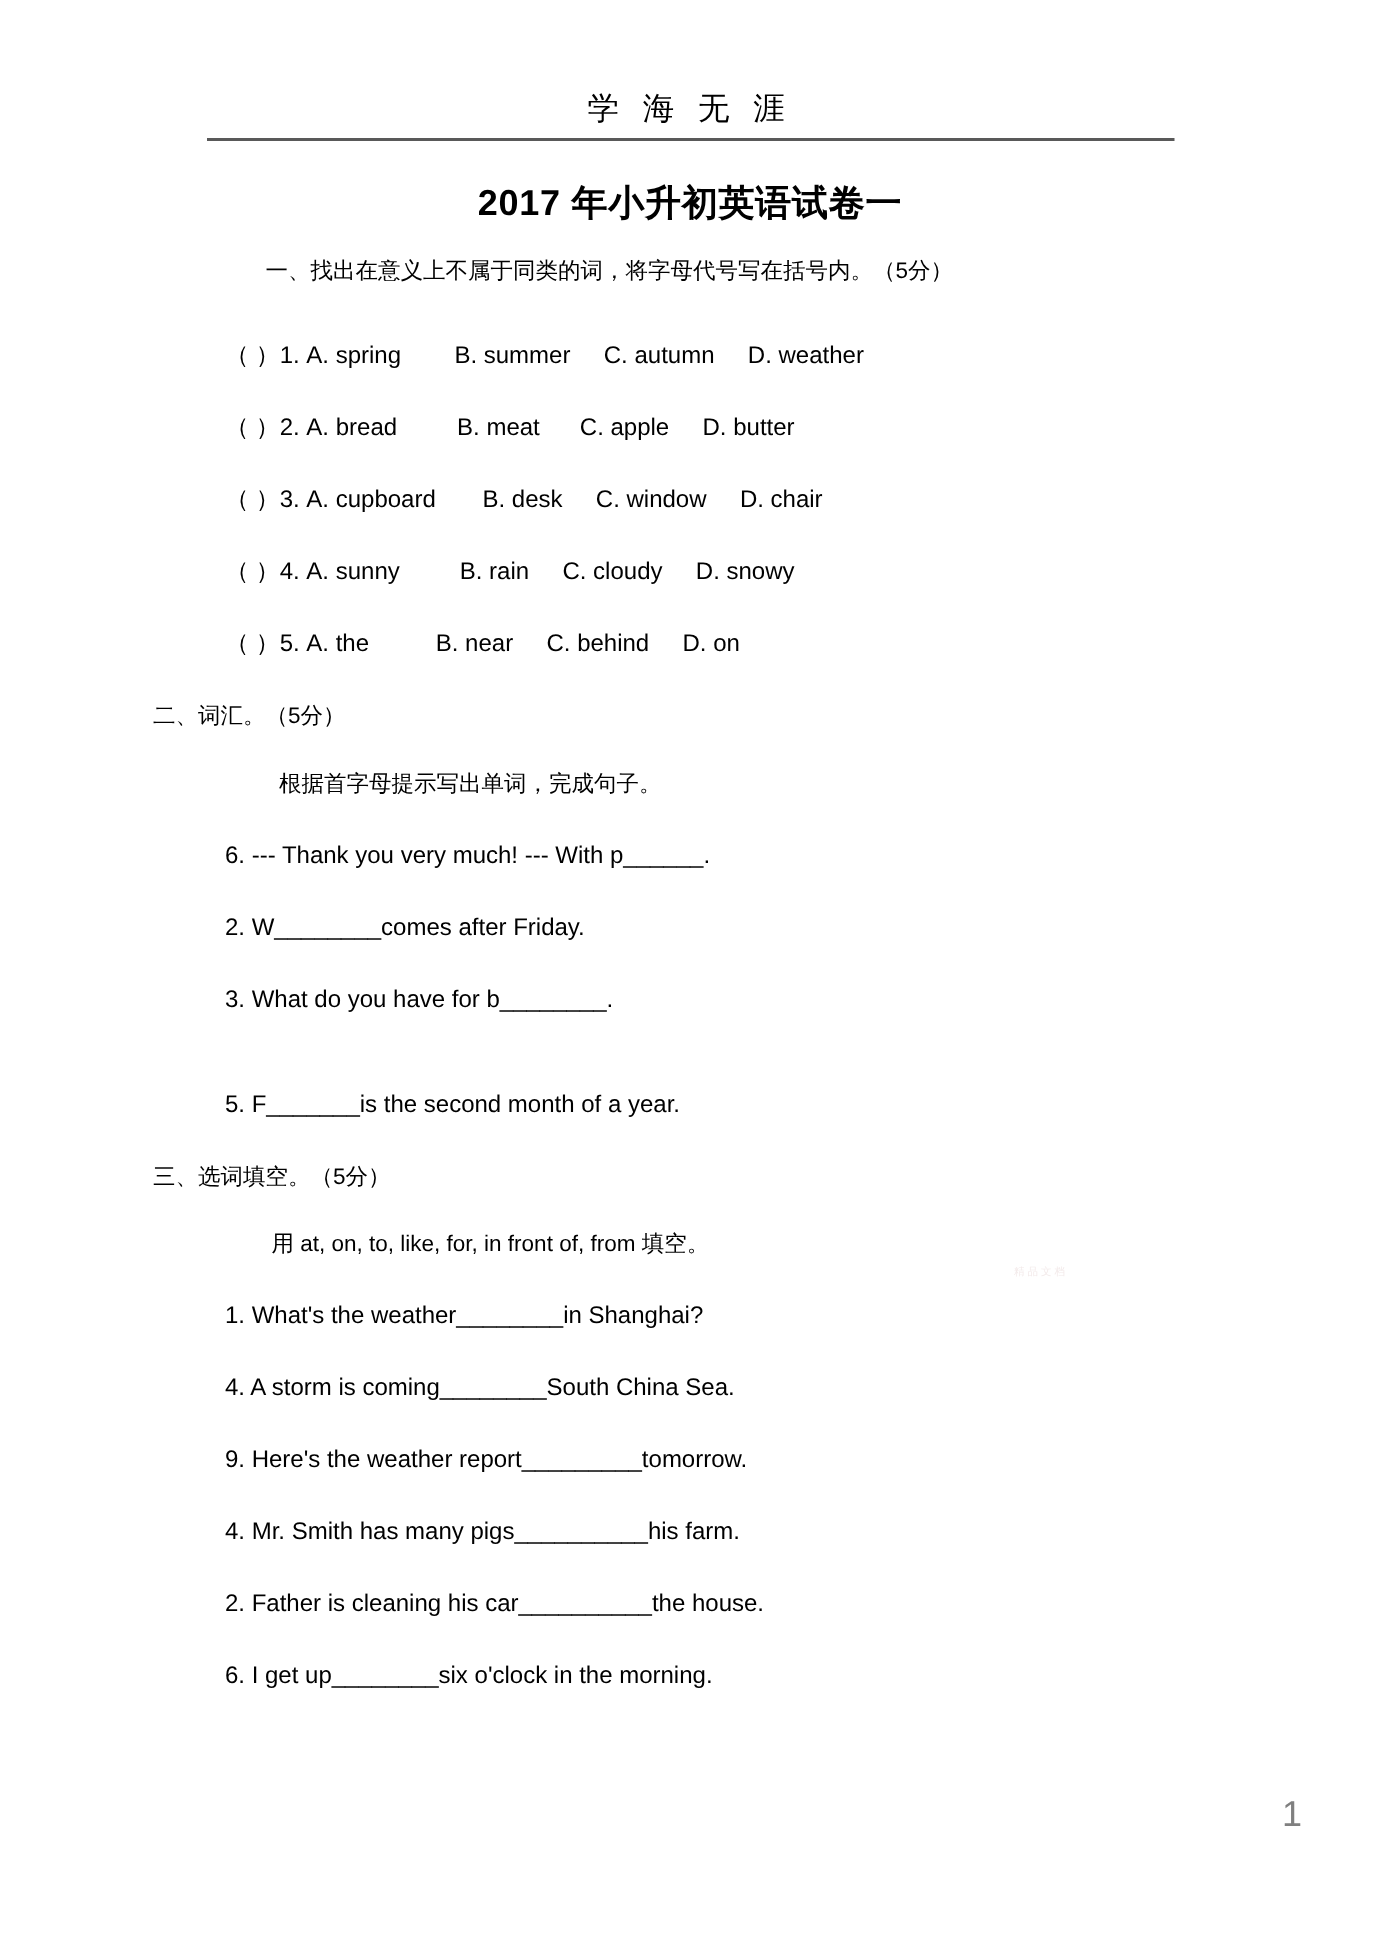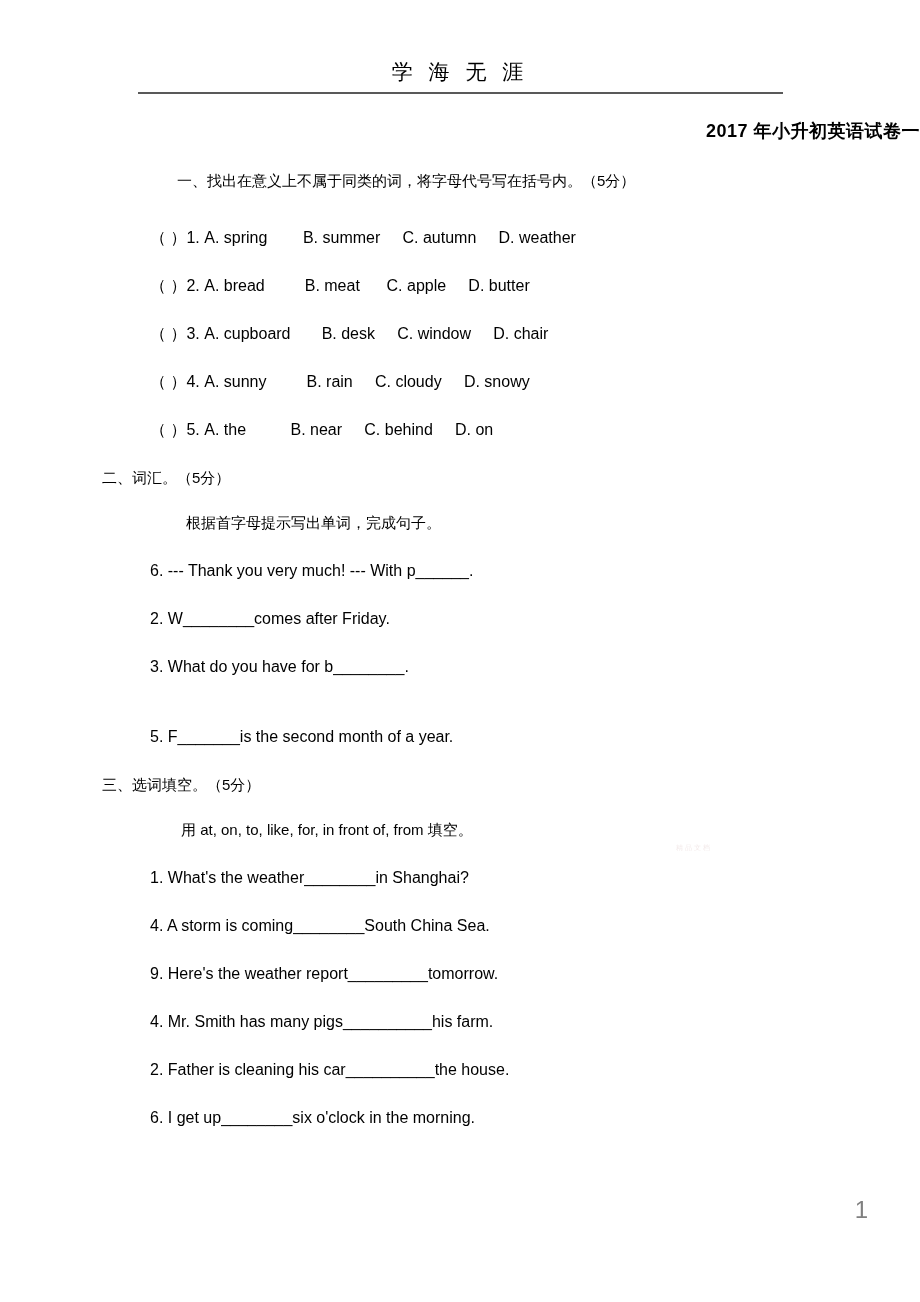--- a/index.html
+++ b/index.html
@@ -37,22 +37,22 @@
     height: 0;
     border-top: 2px solid #595959;
   }
 
   
   .doc-title {
     position: absolute;
     left: 0;
     top: 119px;
     width: 920px;
-    text-align: right;
-    font-size: 18px;
+    text-align: center;
+    font-size: 24px;
     font-weight: 700;
     letter-spacing: 0.5px;
   }
 
   
   .body-area {
     position: absolute;
     left: 0;
     top: 168px;
     width: 920px;

